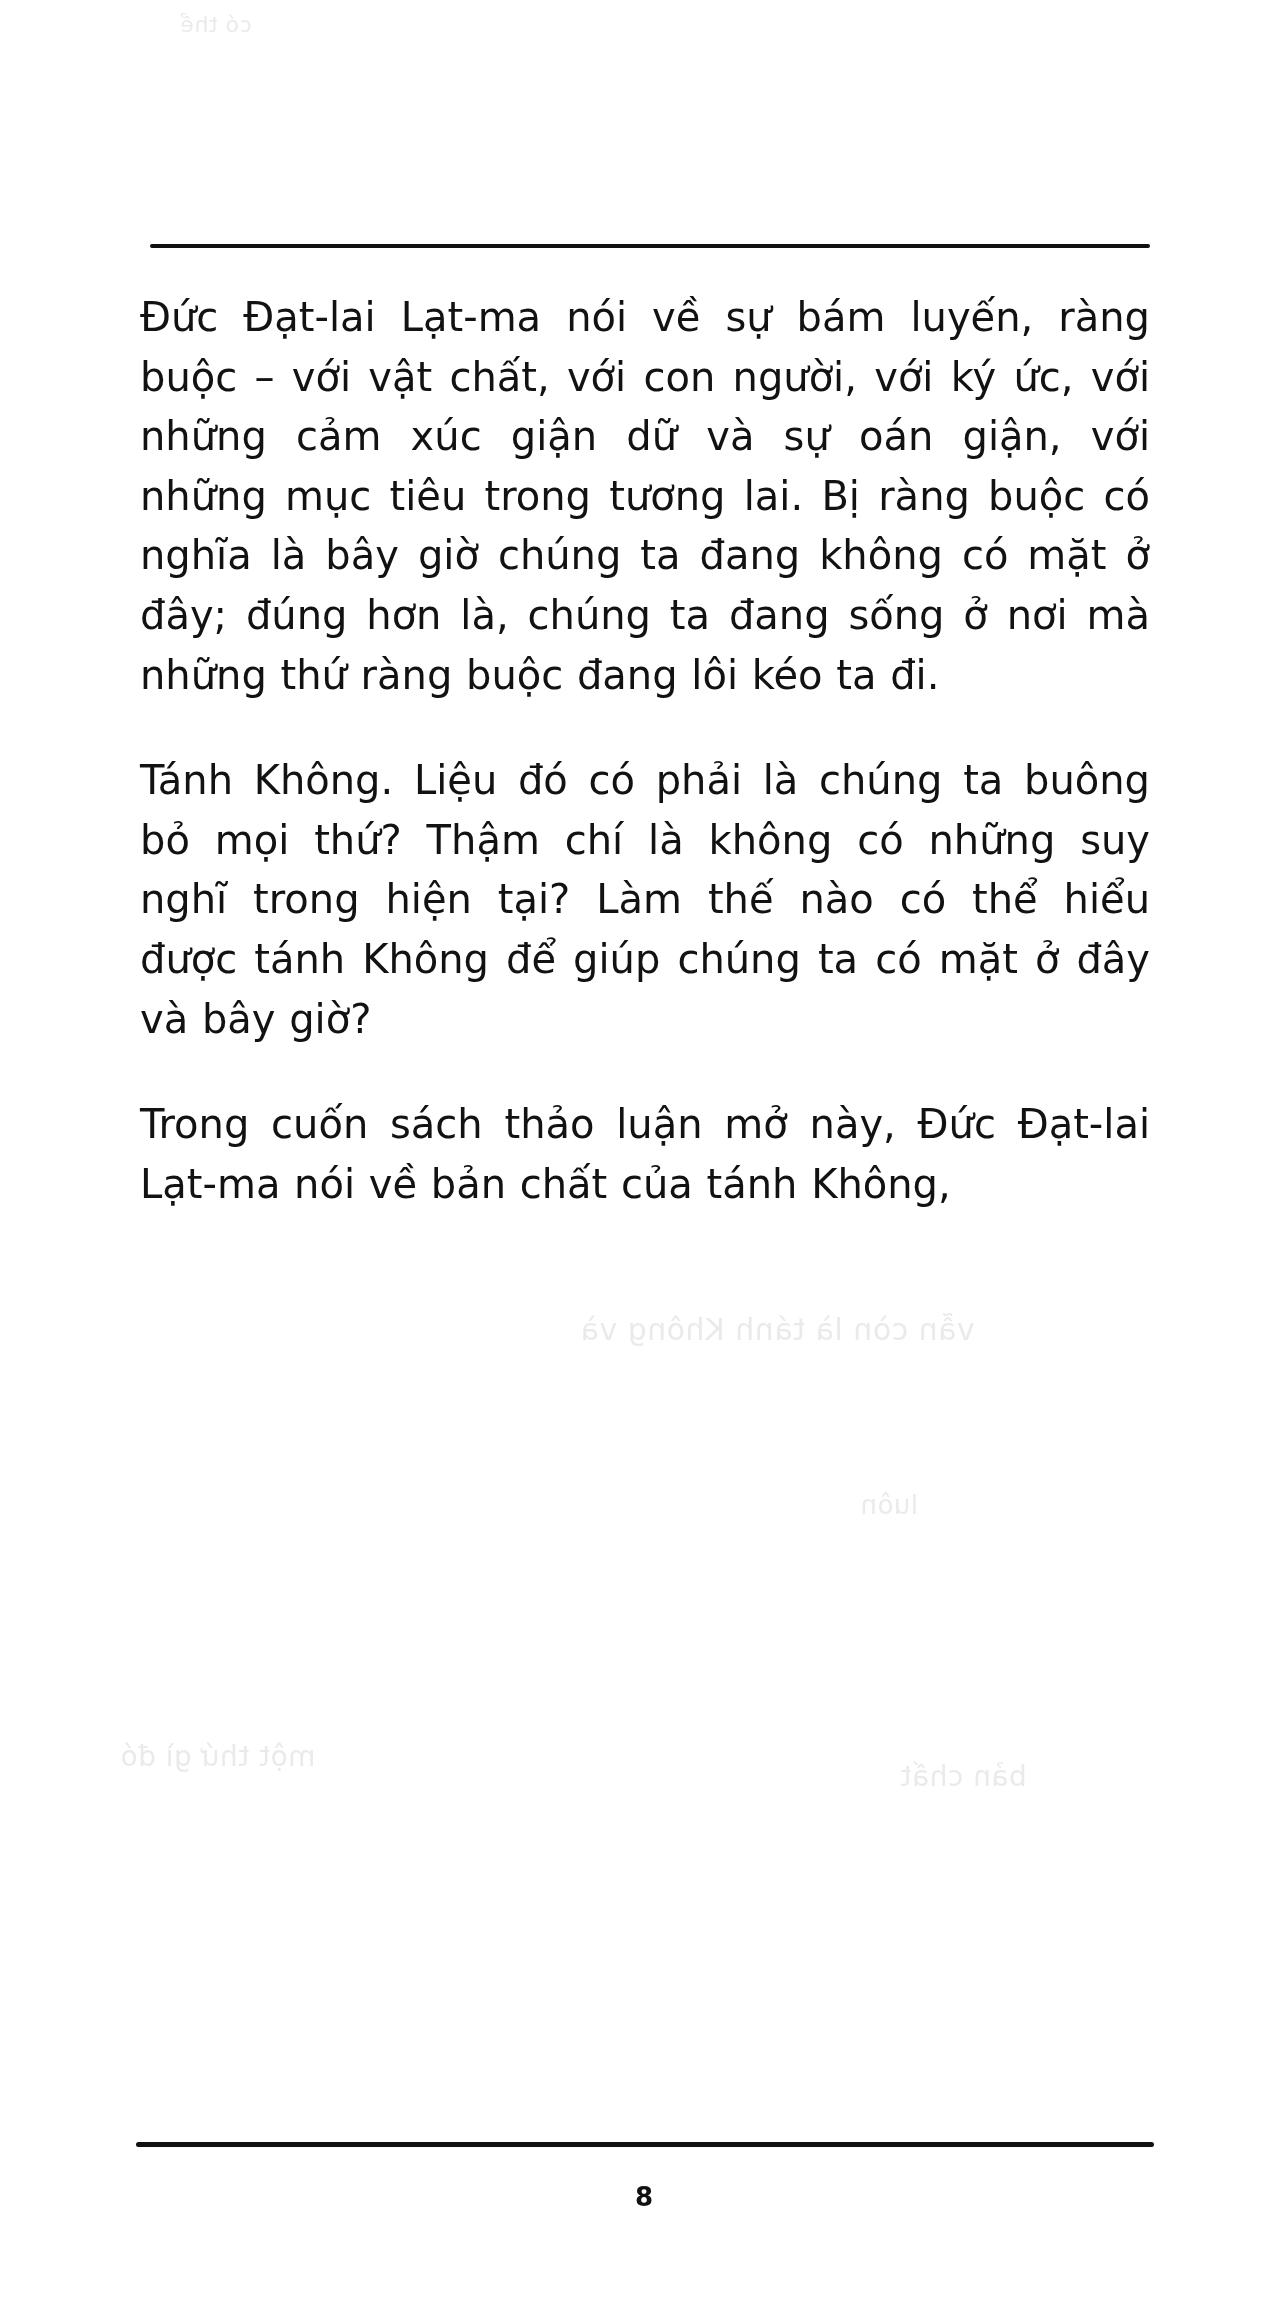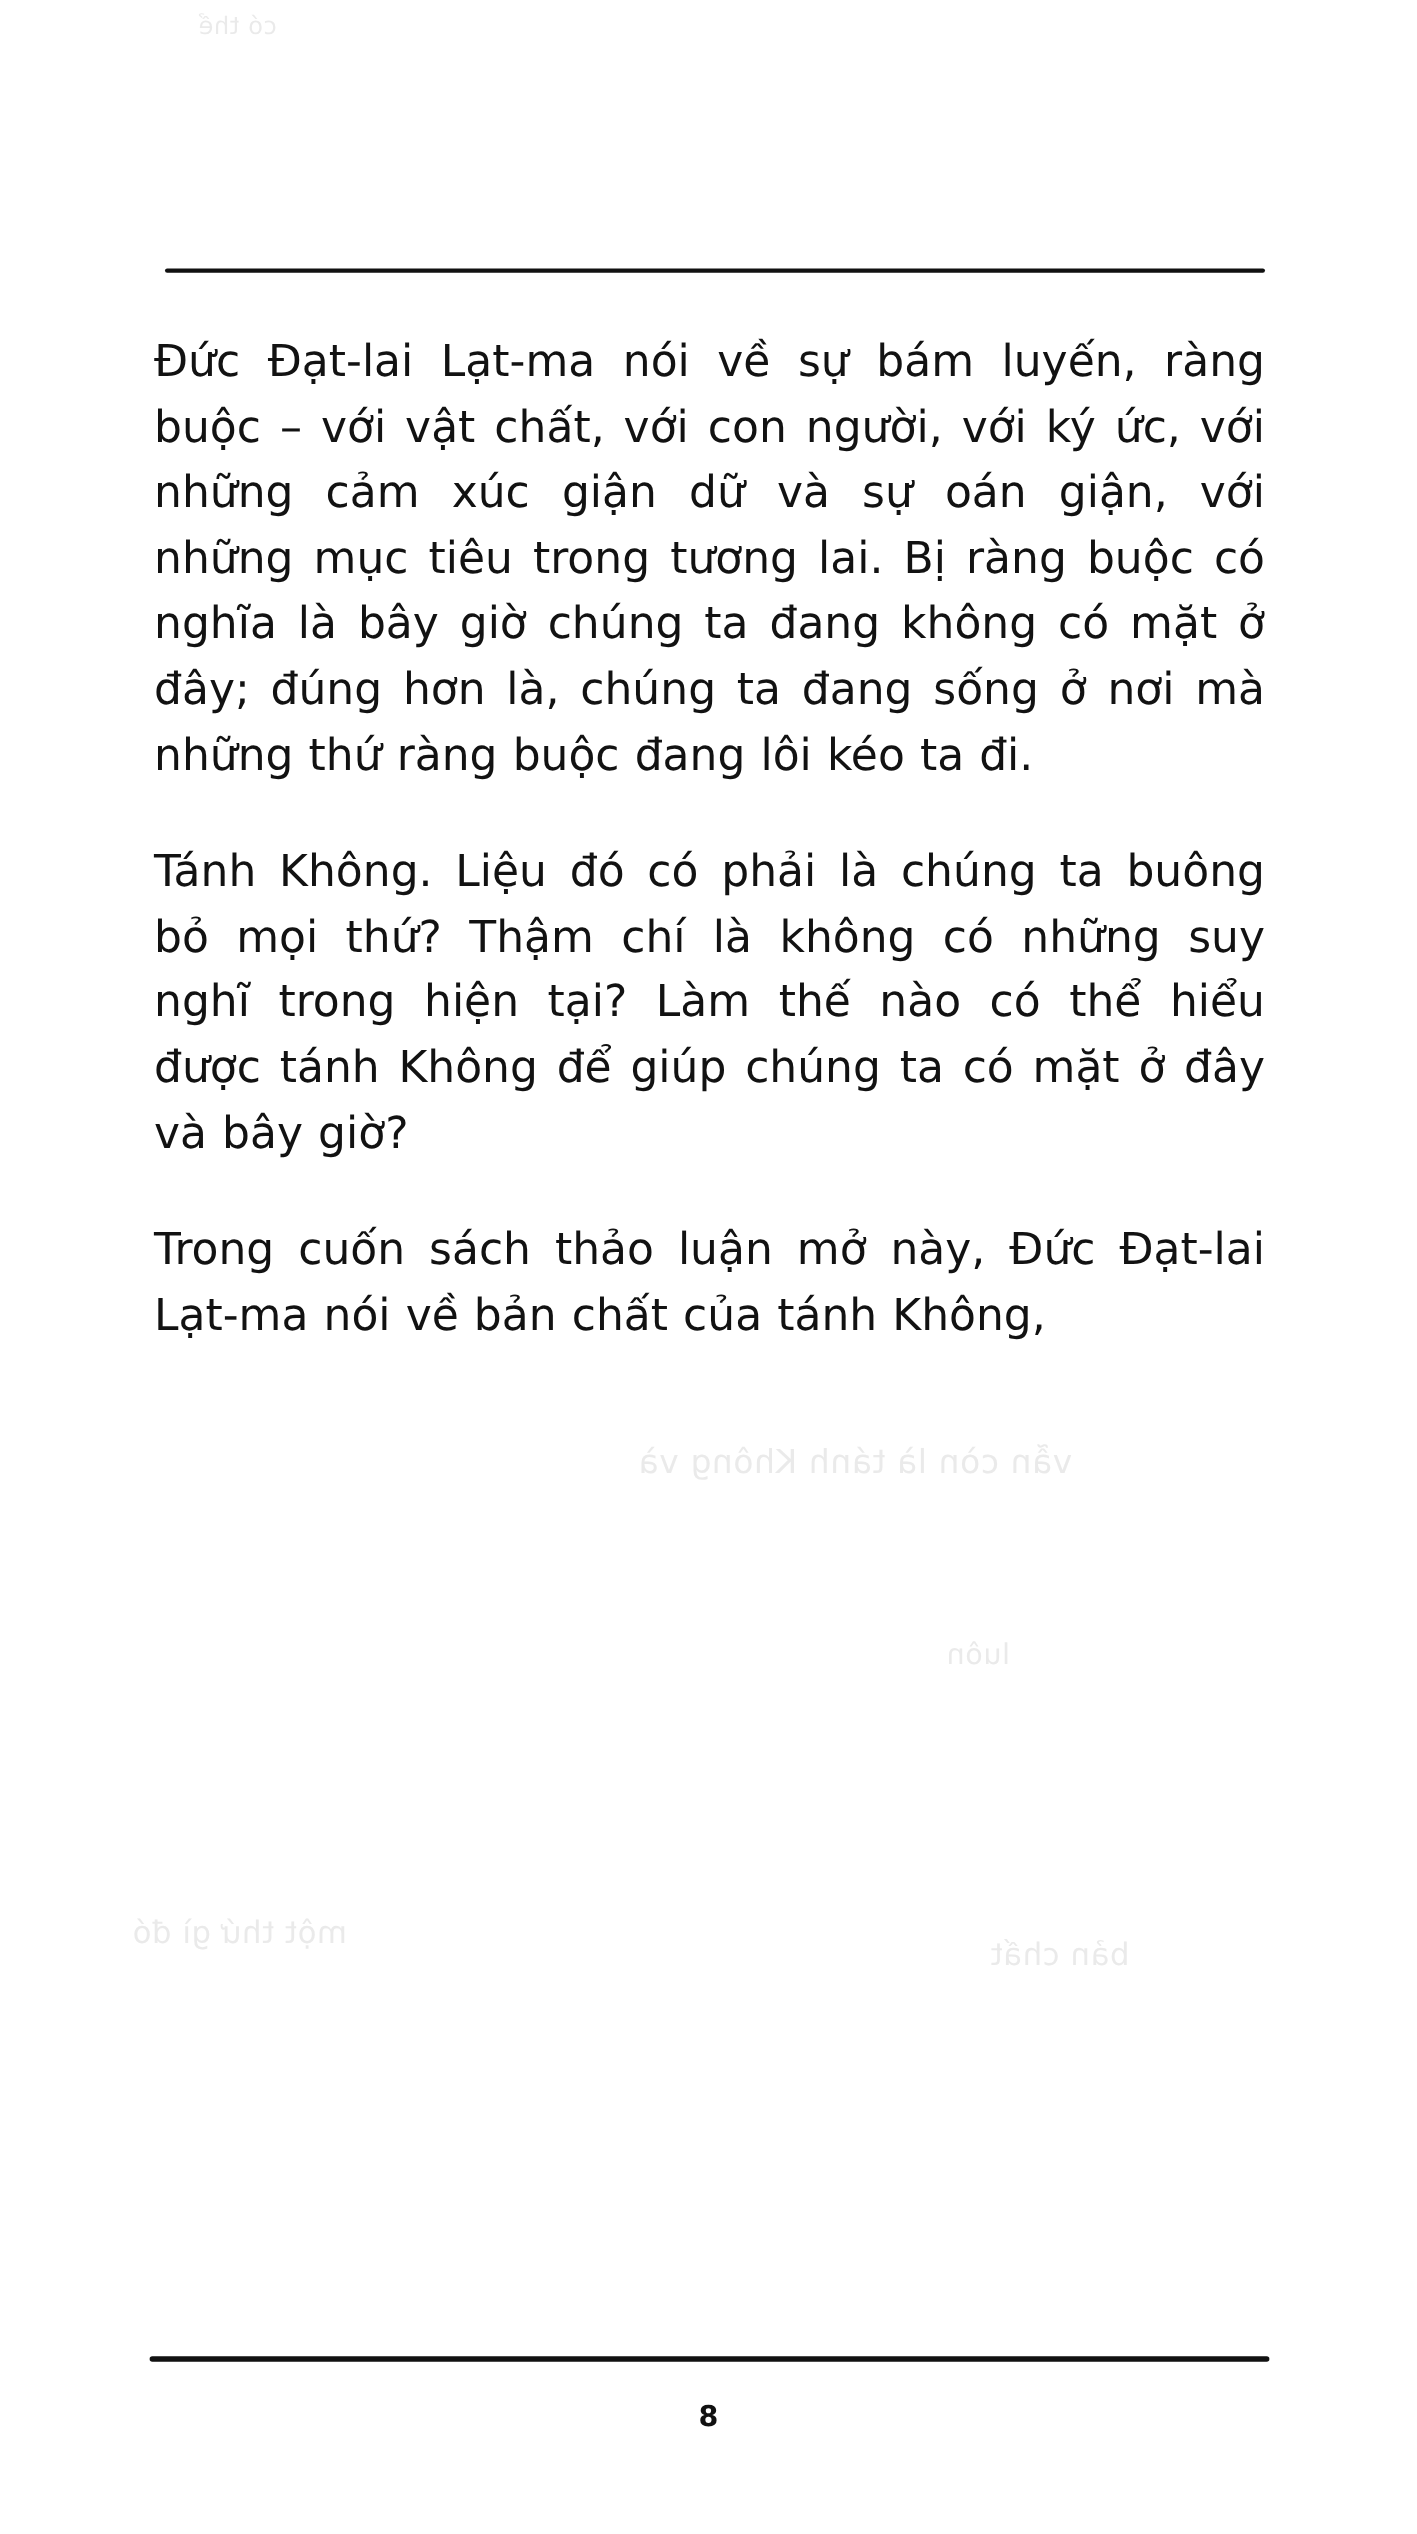--- a/index.html
+++ b/index.html
@@ -71,21 +71,21 @@
     top: 2142px;
     width: 1018px;
     height: 5px;
     background: #111;
     border-radius: 3px;
   }
 
   .body-text {
     position: absolute;
     left: 140px;
-    top: 300px;
+    top: 288px;
     width: 1010px;
   }
 
   .para {
     font-size: 40px;
     line-height: 1.49;
     color: #121212;
     text-align: justify;
     margin: 0 0 46px 0;
     font-family: "DejaVu Sans", sans-serif;

